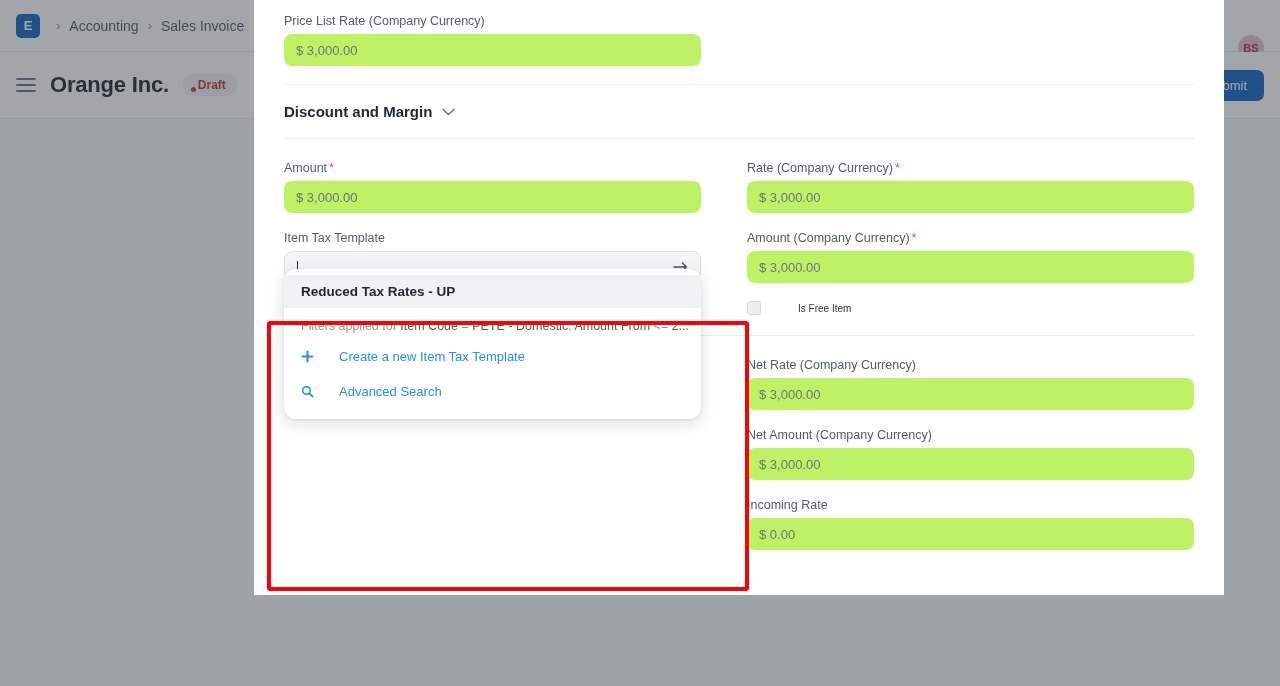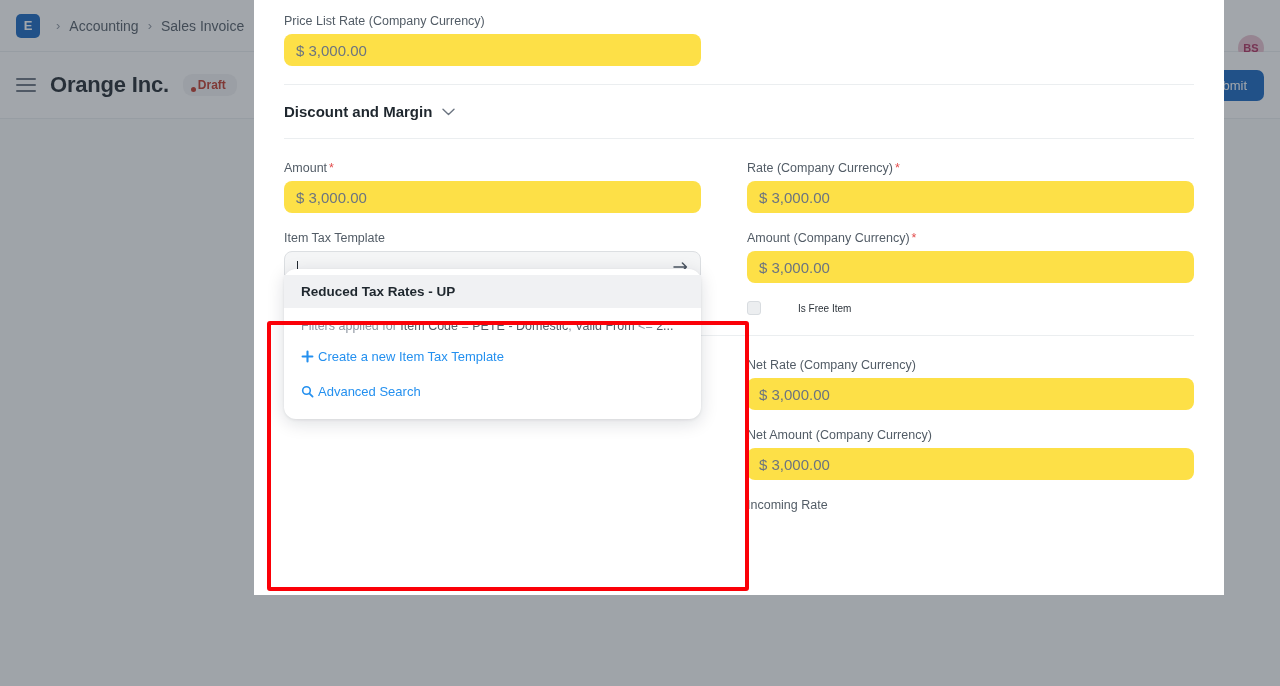--- a/index.html
+++ b/index.html
@@ -81,24 +81,24 @@
   .grid2 { display: flex; }
   .col { width: 50%; padding-right: 38px; }
   .col:last-child { padding-right: 0; padding-left: 8px; }
 
   .field { margin-bottom: 18px; }
   .field-label {
     font-size: 12.5px; color: #525c66; margin-bottom: 6px; display: block;
   }
   .req { color: #e24c4c; margin-left: 2px; }
   .field-control {
-    height: 32px; border-radius: 8px; background: #fde047;
+    height: 32px; border-radius: 8px; background: #bef264;
     border: 1px solid transparent;
     display: flex; align-items: center; padding: 0 11px;
-    font-size: 15px; color: #6b7480;
+    font-size: 13px; color: #6b7480;
   }
   .field-control.bold { color: #1f272e; font-weight: 600; }
 
   .divider { height: 1px; background: #ebeef0; margin: 0 30px; }
 
   .section-head {
     display: flex; align-items: center; gap: 10px;
     padding: 18px 30px;
   }
   .section-title { font-size: 15px; font-weight: 700; color: #1f272e; }
@@ -141,21 +141,21 @@
     padding: 9px 17px; font-size: 13.5px; color: #1f272e;
   }
   .dd-item.active { background: #f0f1f3; font-weight: 700; }
   .dd-filters {
     padding: 11px 17px 6px 17px; font-size: 12.5px; color: #8d95a0;
     white-space: nowrap; overflow: hidden;
   }
   .dd-filters b { color: #525c66; font-weight: 400; }
   .dd-action {
     padding: 10px 17px; font-size: 13px; color: #2490ef;
-    display: flex; align-items: center; gap: 4px;
+    display: flex; align-items: center; gap: 25px;
   }
   .dd-ic { color: #2490ef; display: inline-flex; align-items: center; }
   .plus-ic { font-size: 15px; font-weight: 700; line-height: 1; }
 </style>
 </head>
 <body>
 
 <div id="bg-page">
 
   <div id="bg-navbar">
@@ -239,21 +239,21 @@
               <svg width="16" height="14" viewBox="0 0 16 14" fill="none">
                   <path d="M1 7h12.2M9.4 3l4 4-4 4" stroke="#4a5460" stroke-width="1.5" stroke-linecap="round" stroke-linejoin="round"></path>
                 </svg>
             </span>
           </div>
 
           <div class="dropdown">
             <div class="dd-item active">Reduced Tax Rates - UP</div>
 
             <div class="dd-filters">
-              <span>Filters applied for </span><b>Item Code</b><span> = </span><b>PETE - Domestic</b><span>, </span><b>Valid From</b><span> &lt;= </span><b>2...</b>
+              <span>Filters applied for </span><b>Item Code</b><span> = </span><b>PETE - Domestic</b><span>, </span><b>Amount From</b><span> &lt;= </span><b>2...</b>
             </div>
 
             <div class="dd-action">
               <span class="dd-ic plus-ic">
                 <svg width="13" height="13" viewBox="0 0 13 13" fill="none">
                     <path d="M6.5 1.6v9.8M1.6 6.5h9.8" stroke="#2490ef" stroke-width="2.1" stroke-linecap="round"></path>
                   </svg>
               </span>
               <span>Create a new Item Tax Template</span>
             </div>
@@ -299,20 +299,21 @@
         <div class="field">
           <label class="field-label">Net Rate (Company Currency)</label>
           <div class="field-control">$ 3,000.00</div>
         </div>
         <div class="field">
           <label class="field-label">Net Amount (Company Currency)</label>
           <div class="field-control">$ 3,000.00</div>
         </div>
         <div class="field">
           <label class="field-label">Incoming Rate</label>
+          <div class="field-control">$ 0.00</div>
         </div>
       </div>
     </div>
   </div>
 
   <div class="divider" style="position:absolute; left:0; right:0; top:678px; margin:0 30px;"></div>
 </div>
 
 <div id="highlight"></div>
 

